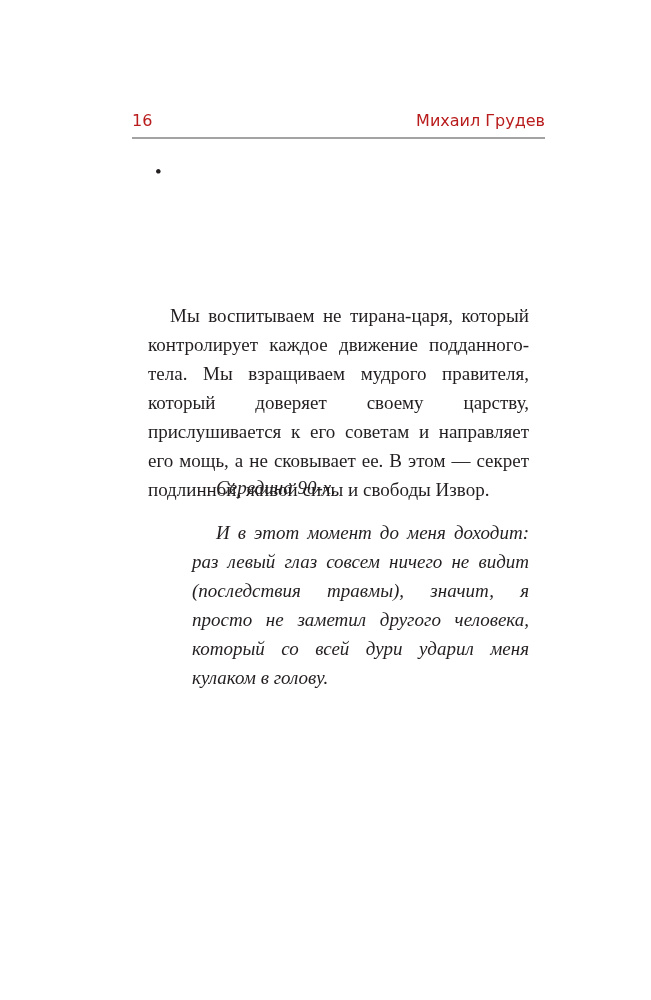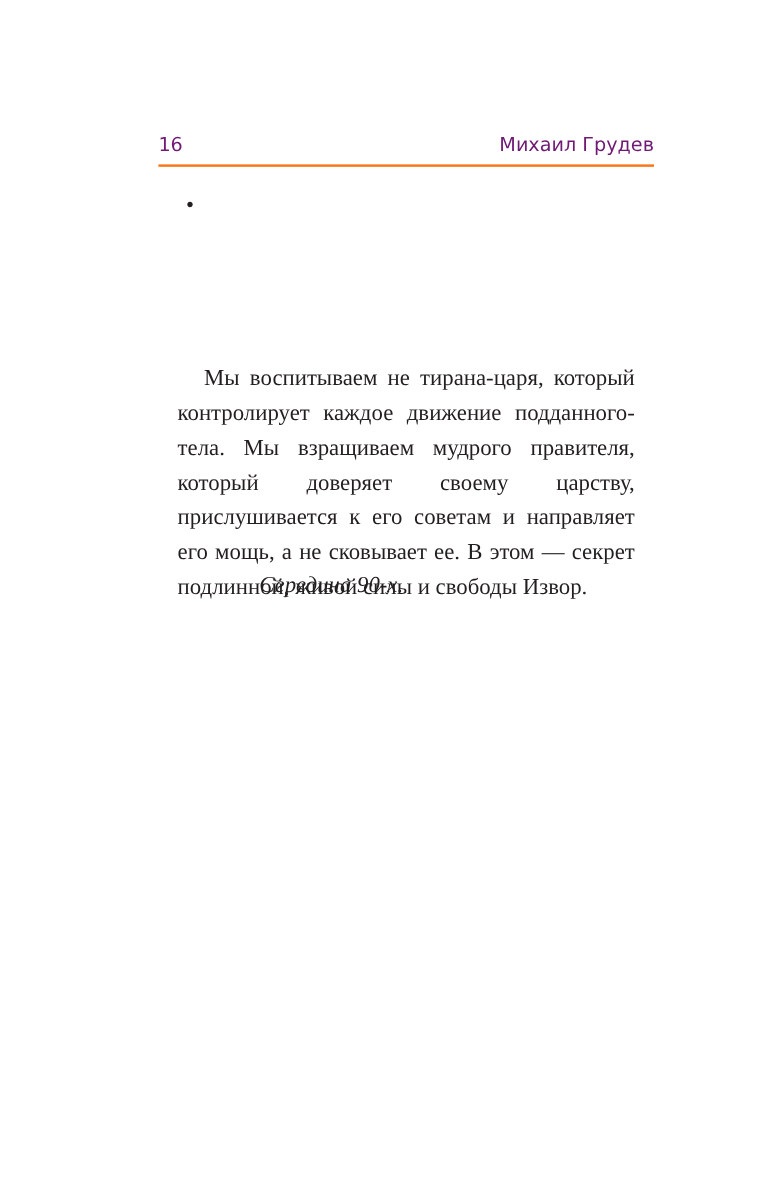--- a/index.html
+++ b/index.html
@@ -14,24 +14,24 @@
       overflow: hidden;
       font-family: "Liberation Serif", "DejaVu Serif", serif;
       color: #231f20;
     }
     .page-header {
       position: absolute;
       left: 132px;
       top: 108px;
       width: 413px;
       height: 29px;
-      border-bottom: 2px solid #f97316;
+      border-bottom: 2px solid #a3a3a3;
       font-family: "DejaVu Sans", "Liberation Sans", sans-serif;
       font-size: 16px;
-      color: #701a75;
+      color: #b91c1c;
     }
     .page-number {
       position: absolute;
       left: 0;
       top: 3px;
     }
     .page-author {
       position: absolute;
       right: 0;
       top: 3px;
@@ -90,13 +90,14 @@
     <span class="bullet-dot">•</span>
   </div>
 </div>
 
 <div class="block para-block">
   <p>Мы воспитываем не тирана-царя, который контролирует каждое движение подданного-тела. Мы взращиваем мудрого правителя, который доверяет своему царству, прислушивается к его советам и направляет его мощь, а не сковывает ее. В этом — секрет подлинной, живой силы и свободы Извор.</p>
 </div>
 
 <div class="block italic-block">
   <p>Середина 90-х.</p>
+  <p>И в этот момент до меня доходит: раз левый глаз совсем ничего не видит (последствия травмы), значит, я просто не заметил другого человека, который со всей дури ударил меня кулаком в голову.</p>
 </div>
 
 </body></html>

